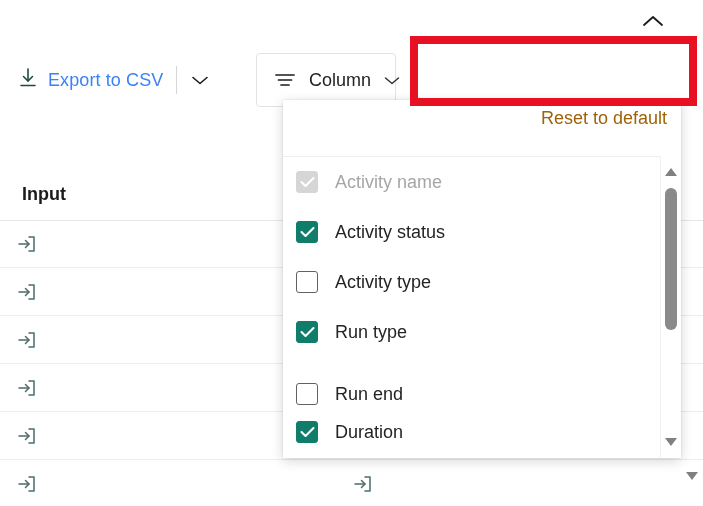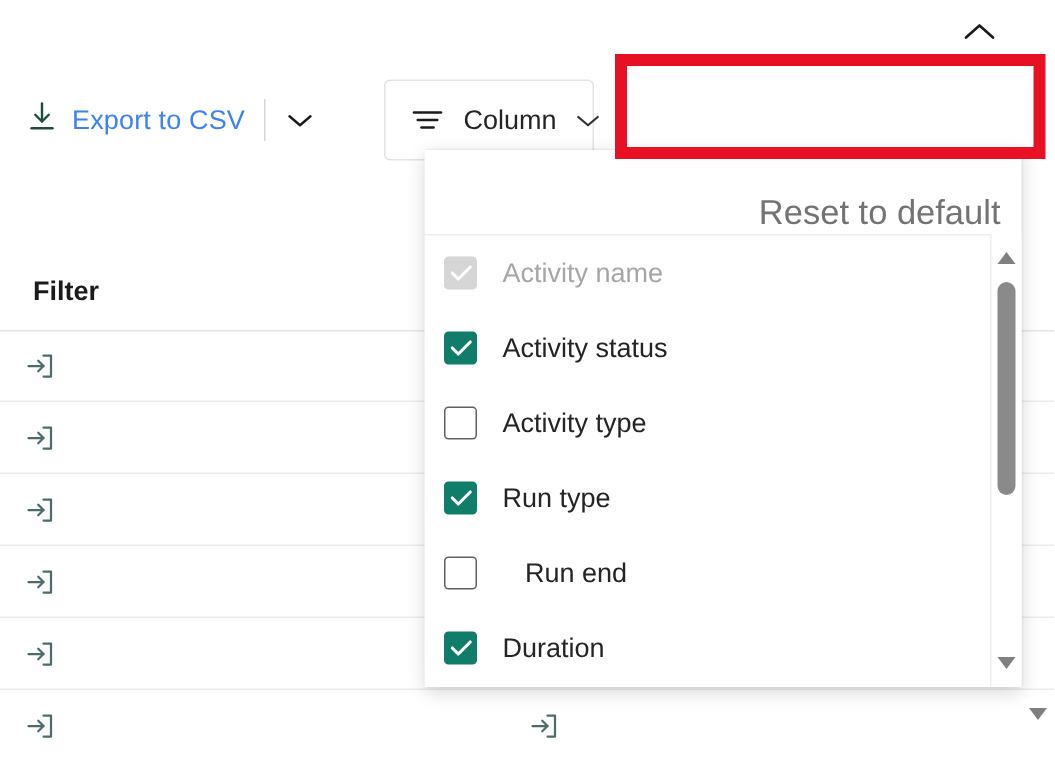--- a/index.html
+++ b/index.html
@@ -220,23 +220,23 @@
     z-index: 25;
   }
   .panel-top {
     position: relative;
     height: 56px;
     border-bottom: 1px solid #ededed;
   }
   .reset-link {
     position: absolute;
     right: 14px;
-    top: 28px;
-    font-size: 23px;
-    color: #737373;
+    top: 8px;
+    font-size: 18px;
+    color: #a16207;
     cursor: pointer;
     white-space: nowrap;
   }
 
   .panel-list {
     position: relative;
     height: 300px;
     overflow: hidden;
   }
 
@@ -338,21 +338,21 @@
 <div id="stage">
 
   <div class="collapse-chevron">
     <svg width="22" height="14" viewBox="0 0 22 14" aria-hidden="true">
       <path d="M2 11 L11 3 L20 11" fill="none" stroke="#1b1b1b" stroke-width="1.8" stroke-linecap="round" stroke-linejoin="round"></path>
     </svg>
   </div>
 
   <div class="table">
     <div class="table-header">
-      <span class="th-input">Filter</span>
+      <span class="th-input">Input</span>
     </div>
     <div class="table-row" style="top:52px;">
       <span class="row-icon">
         <svg width="22" height="20" viewBox="0 0 22 20" aria-hidden="true">
           <path d="M13 3 H18 V17 H13" fill="none" stroke="#4c6b6b" stroke-width="1.5" stroke-linecap="round" stroke-linejoin="round"></path>
           <path d="M3 10 H13" fill="none" stroke="#4c6b6b" stroke-width="1.5" stroke-linecap="round"></path>
           <path d="M9.5 6.5 L13 10 L9.5 13.5" fill="none" stroke="#4c6b6b" stroke-width="1.5" stroke-linecap="round" stroke-linejoin="round"></path>
         </svg>
       </span>
     </div>
@@ -495,21 +495,21 @@
 
       <div class="opt-item" style="top:150px;">
         <span class="cb checked">
           <svg width="15" height="12" viewBox="0 0 15 12" aria-hidden="true">
             <path d="M1.5 6 L5.5 10 L13.5 2" fill="none" stroke="#ffffff" stroke-width="2.1" stroke-linecap="round" stroke-linejoin="round"></path>
           </svg>
         </span>
         <span class="opt-label">Run type</span>
       </div>
 
-      <div class="opt-item" style="top:200px;gap:15px;">
+      <div class="opt-item" style="top:212px;">
         <span class="cb unchecked"></span>
         <span class="opt-label">Run end</span>
       </div>
 
       <div class="opt-item" style="top:250px;">
         <span class="cb checked">
           <svg width="15" height="12" viewBox="0 0 15 12" aria-hidden="true">
             <path d="M1.5 6 L5.5 10 L13.5 2" fill="none" stroke="#ffffff" stroke-width="2.1" stroke-linecap="round" stroke-linejoin="round"></path>
           </svg>
         </span>

